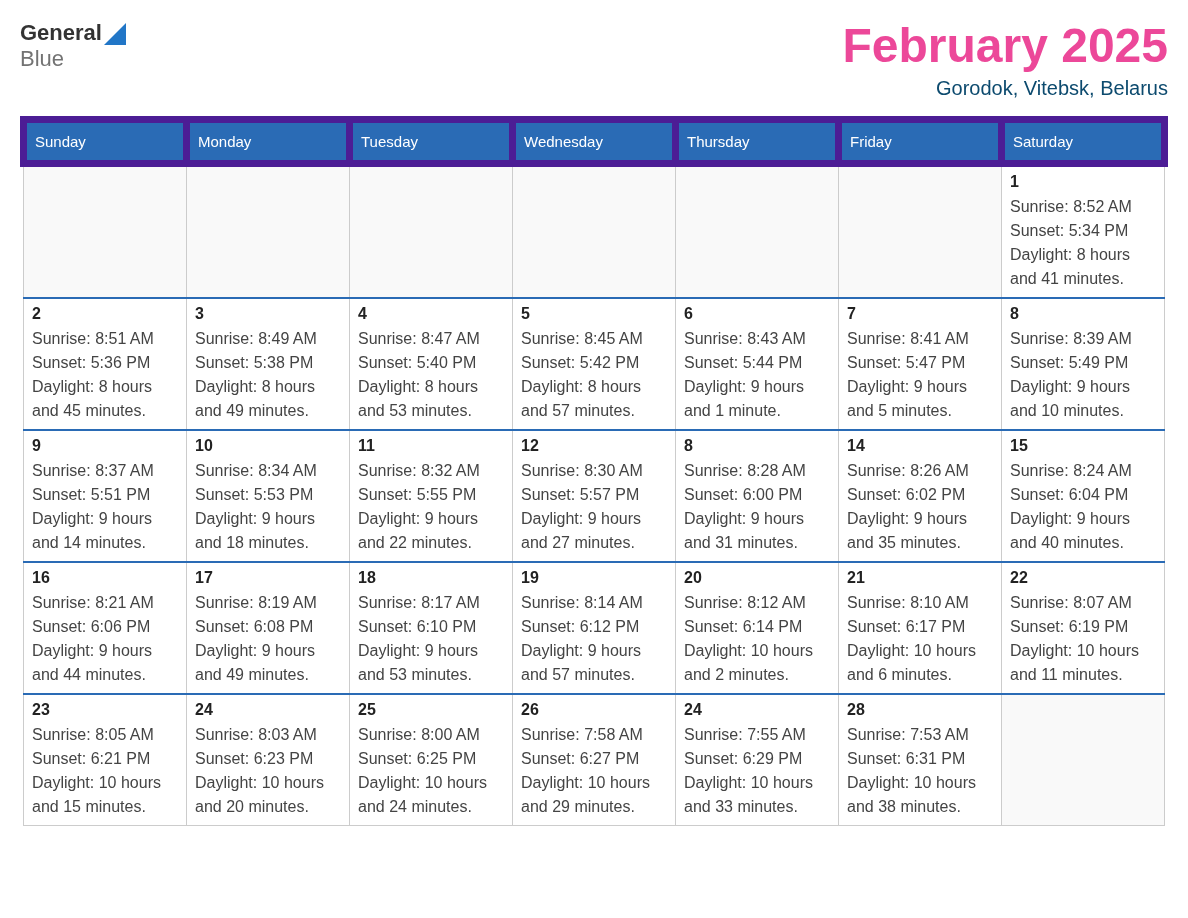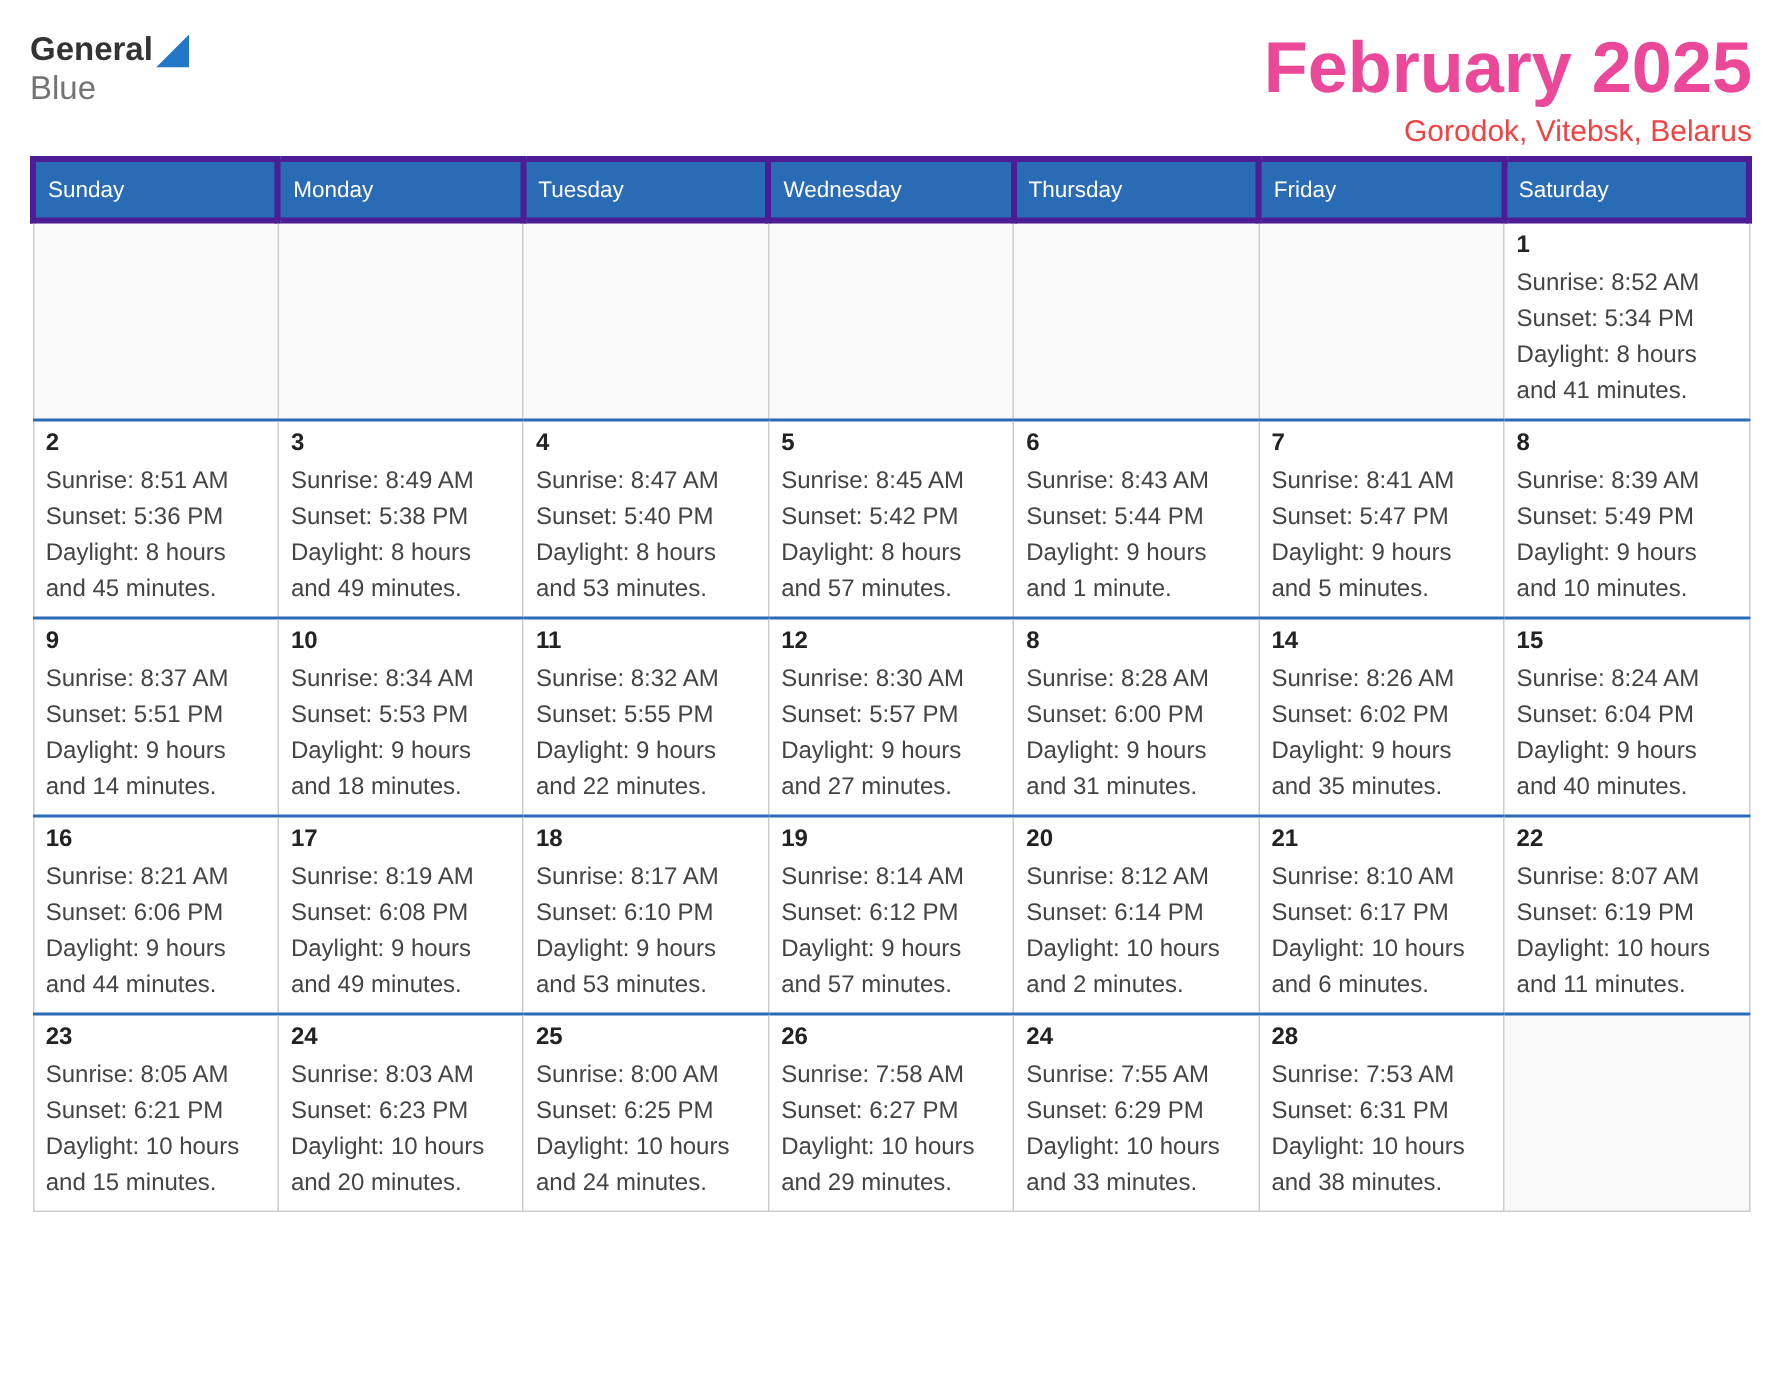--- a/index.html
+++ b/index.html
@@ -7,21 +7,21 @@
       font-family: Arial, sans-serif;
       background: #fff;
       padding: 20px;
       width: 1188px;
       min-height: 918px;
     }
     .header-area {
       display: flex;
       justify-content: space-between;
       align-items: flex-start;
-      margin-bottom: 4px;
+      margin-bottom: 16px;
     }
     .logo-text-general {
       font-size: 22px;
       font-weight: bold;
       color: #333;
     }
     .logo-text-blue {
       font-size: 22px;
       font-weight: normal;
       color: #737373;
@@ -43,36 +43,36 @@
       text-align: right;
     }
     .calendar-title {
       font-size: 48px;
       font-weight: bold;
       color: #ec4899;
       line-height: 1.1;
     }
     .calendar-subtitle {
       font-size: 20px;
-      color: #ef4444;
+      color: #0c4a6e;
       margin-top: 4px;
     }
     .calendar-table {
       width: 100%;
       border-collapse: collapse;
       table-layout: fixed;
     }
     .calendar-table th {
       background-color: #2a6bb5;
       color: #fff;
       padding: 10px 8px;
       font-size: 15px;
       font-weight: normal;
       text-align: left;
-      border: 4px solid #4c1d95;
+      border: 7px solid #4c1d95;
     }
     .calendar-table td {
       border: 1px solid #ccc;
       vertical-align: top;
       padding: 6px 8px;
       min-height: 100px;
       height: 130px;
       font-size: 12.5px;
       color: #333;
       background: #fff;

